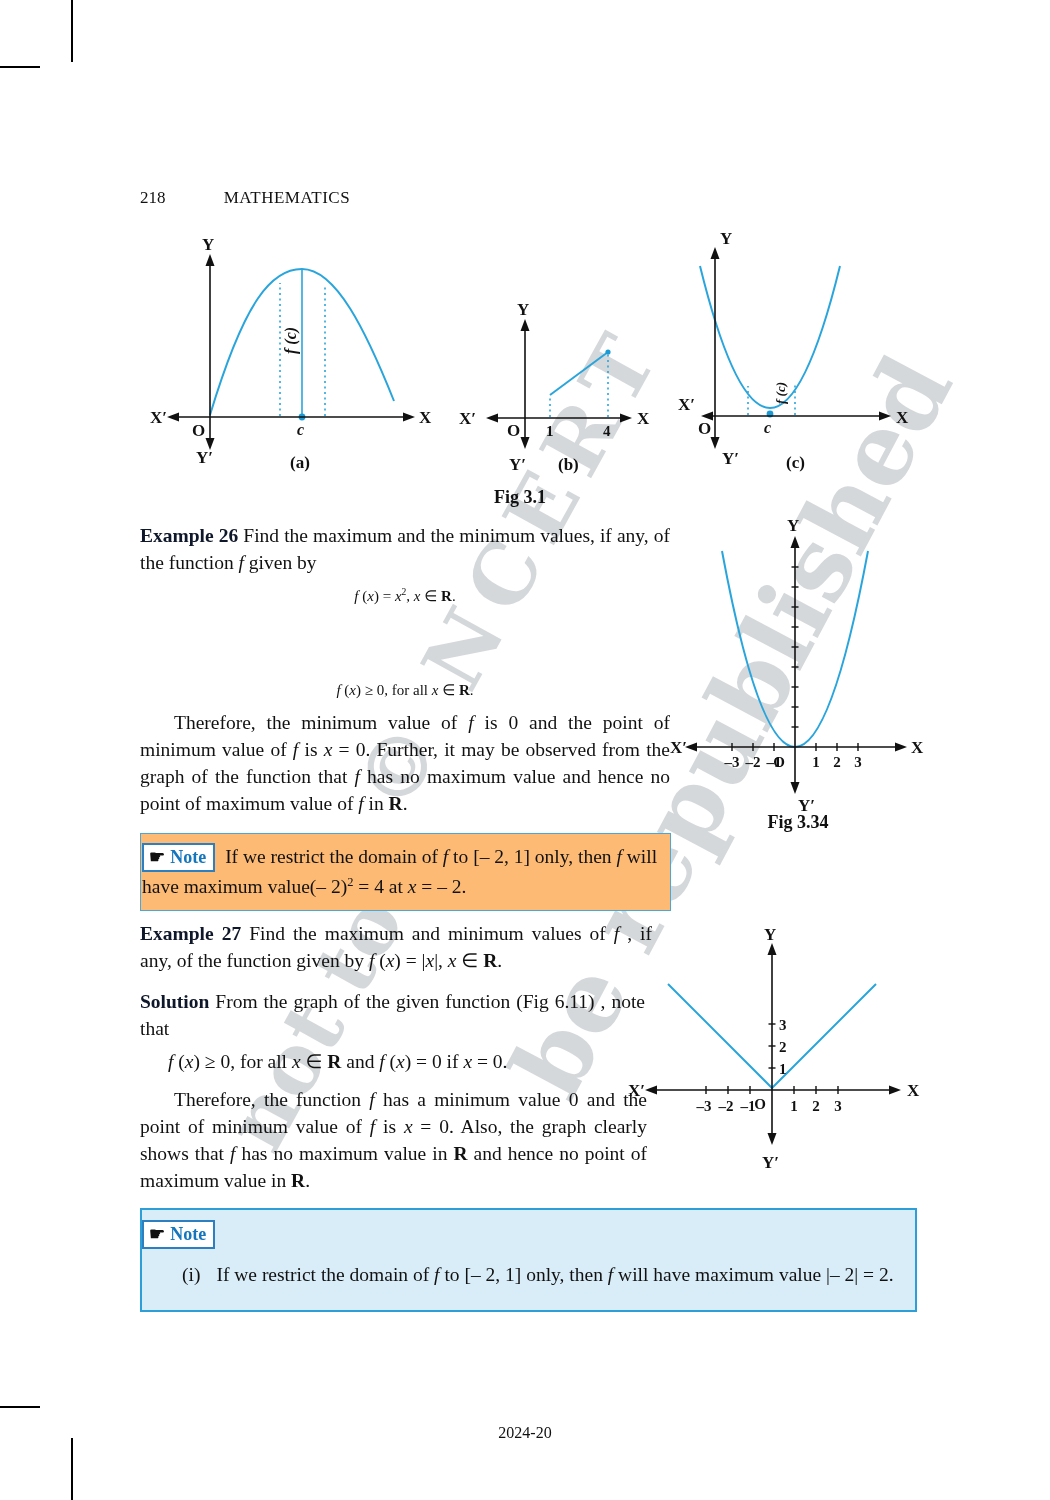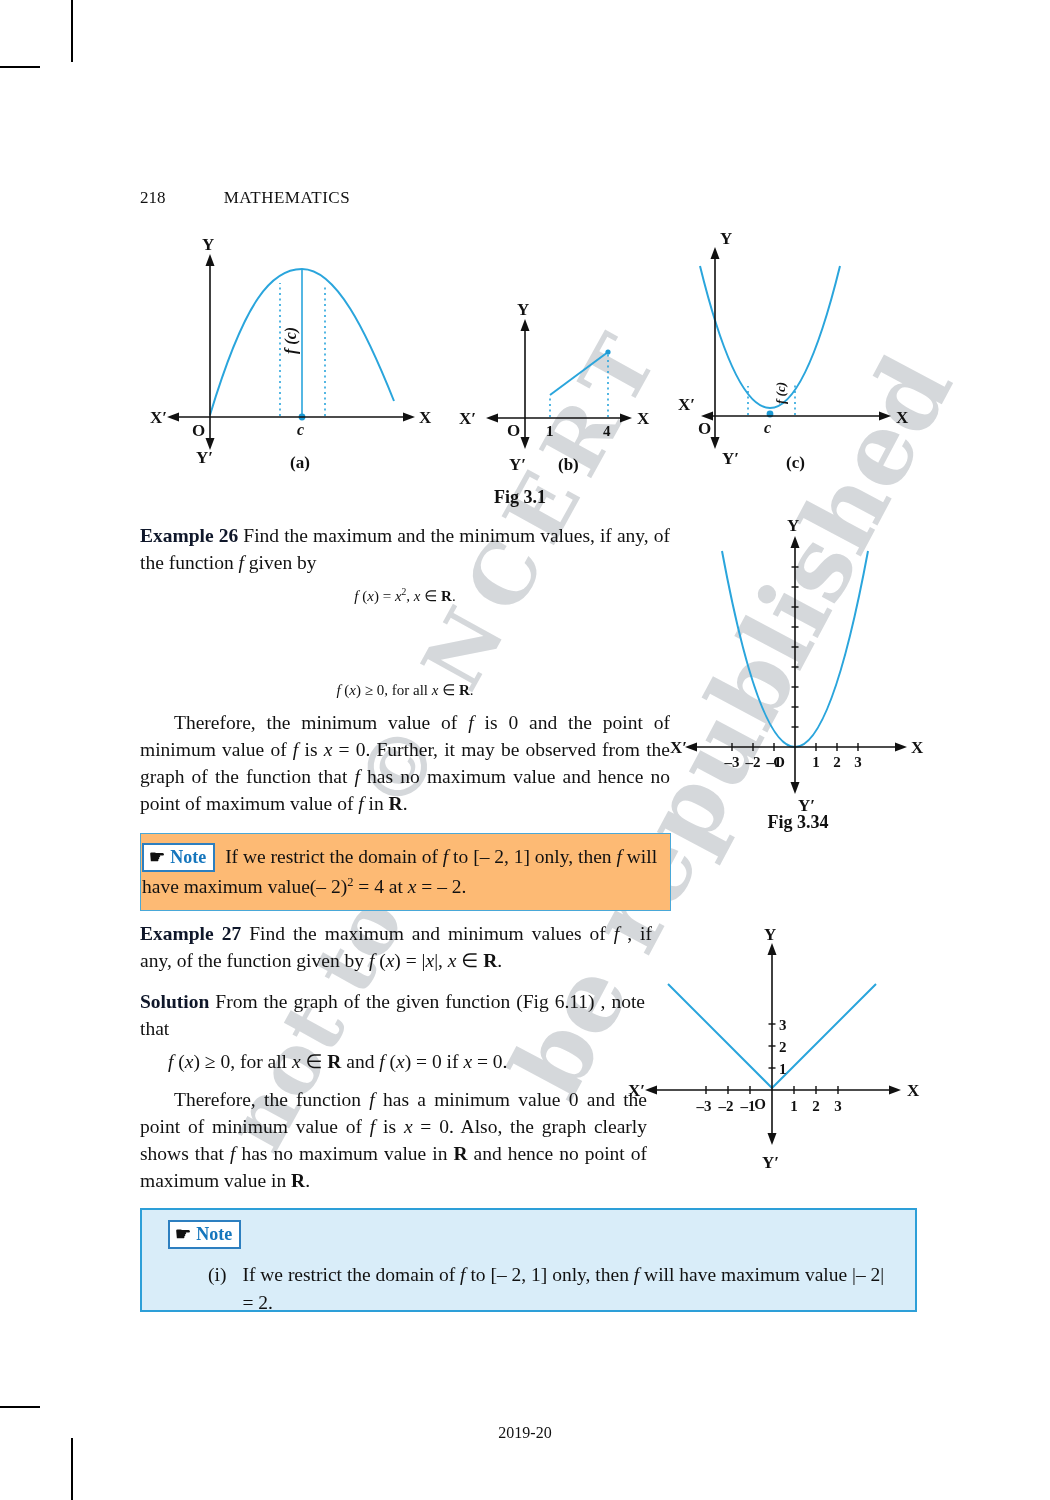--- a/index.html
+++ b/index.html
@@ -24,21 +24,21 @@
   .dotted{stroke:#2aa5dc;stroke-width:1.6;fill:none;stroke-dasharray:2 3.5;}
   .fcline{stroke:#2aa5dc;stroke-width:1.6;fill:none;}
   .dot{fill:#1d9ad4;stroke:none;}
   .tick{stroke:#111;stroke-width:1.4;}
   .glabel{font-family:"Liberation Serif",serif;font-size:17px;font-weight:700;fill:#111;}
   .glabel-i{font-family:"Liberation Serif",serif;font-size:16px;font-weight:700;font-style:italic;fill:#111;}
   .glabel-sm{font-family:"Liberation Serif",serif;font-size:15px;font-weight:700;fill:#111;}
   .ptag{font-family:"Liberation Serif",serif;font-size:17px;font-weight:700;fill:#111;}
   
   .notebox{background:#fdba74;border:1px solid #49a8d8;padding:8px 1px;box-sizing:border-box;}
-  .notebox2{background:#d9edf9;border:2px solid #2d9fd8;padding:10px 26px;box-sizing:border-box;}
+  .notebox2{background:#d9edf9;border:2px solid #2d9fd8;padding:10px 0;box-sizing:border-box;}
   .note-tag{display:inline-block;background:#fff;border:2px solid #2d7fc0;padding:0 7px 1px 5px;
             margin-right:10px;color:#1576bd;font-weight:700;font-size:18px;line-height:24px;}
   .hand{font-style:normal;color:#111;margin-right:5px;font-size:18px;}
   .note2-item{display:flex;gap:16px;margin-top:12px;padding-left:40px;font-size:19.5px;line-height:28px;}
   .note2-text{max-width:700px;text-align:left;}
   .cropmark{background:#000;}
   .wm{position:absolute;font-family:"DejaVu Serif",serif;color:rgba(150,158,166,0.40);
       white-space:nowrap;pointer-events:none;font-weight:700;transform-origin:left bottom;}
 </style>
 </head>
@@ -221,15 +221,15 @@
   </svg>
 
   <div class="abs notebox2" style="left:140px;top:1208px;width:777px;height:104px">
     <span class="note-tag"><span class="hand">☛</span><span>Note</span></span>
     <div class="note2-item">
       <span>(i)</span>
       <span class="note2-text"><span class="seg-n">If we restrict the domain of </span><span class="seg-i">f</span><span class="seg-n"> to [– 2, 1] only, then </span><span class="seg-i">f</span><span class="seg-n"> will have maximum value |– 2| = 2.</span></span>
     </div>
   </div>
 
-  <div class="abs footer-line" style="left:0;top:1424px">2019-20</div>
+  <div class="abs footer-line" style="left:0;top:1424px">2024-20</div>
 
 </div>
 
 </body></html>

